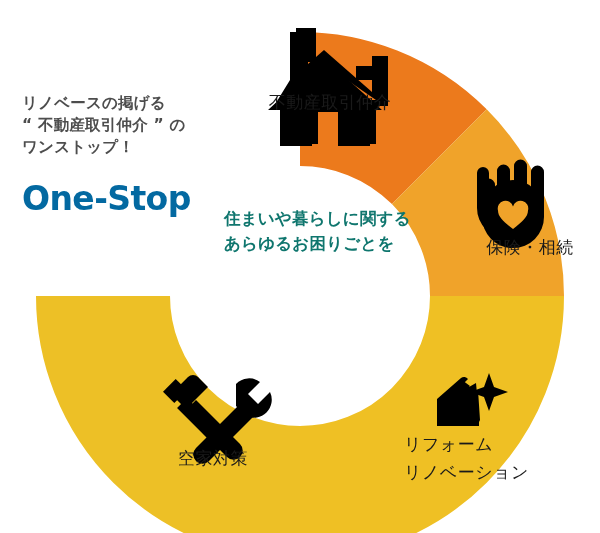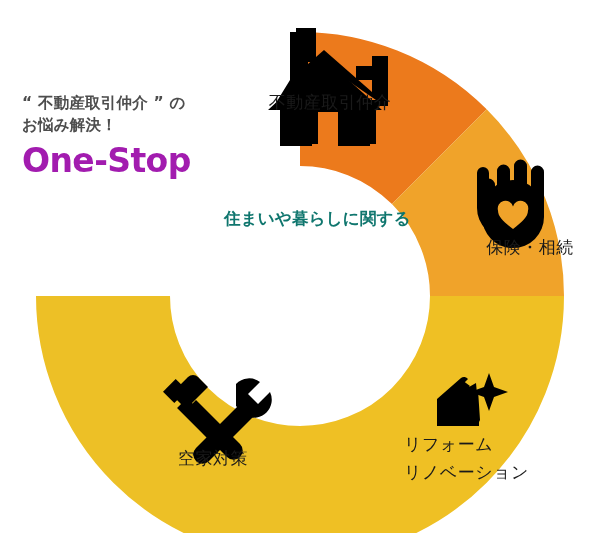--- a/index.html
+++ b/index.html
@@ -43,25 +43,25 @@
   .lead-line {
     font-family: "DejaVu Sans", "Liberation Sans", sans-serif;
     font-size: 15.5px;
     font-weight: 700;
     color: #4d4d4d;
     line-height: 1.42;
     letter-spacing: 0.2px;
     white-space: nowrap;
   }
   .headline {
-    margin-top: 6px;
+    margin-top: 22px;
     font-family: "DejaVu Sans", "Liberation Sans", sans-serif;
     font-size: 33px;
     font-weight: 700;
-    color: #a21caf;
+    color: #0369a1;
     line-height: 1.14;
     letter-spacing: -0.6px;
   }
   .center-block {
     position: absolute;
     left: 224px;
     top: 206px;
     width: 240px;
   }
   .center-line {
@@ -162,25 +162,27 @@
                l-10,-10 Z"></path>
 
       <path d="M240,404 L196,448 a9,9 0 0 0 13,13 l44,-44 Z"></path>
 
       <rect x="166" y="383" width="18" height="16" transform="rotate(-45 175 391)"></rect>
     </g>
     <text class="seg-label" x="213" y="464" text-anchor="middle">空家対策</text>
   </svg>
 
   <div class="left-block">
+    <div class="lead-line">リノベースの掲げる</div>
     <div class="lead-line">“ 不動産取引仲介 ” の</div>
-    <div class="lead-line">お悩み解決！</div>
+    <div class="lead-line">ワンストップ！</div>
     <div class="headline">
       <div>One-Stop</div>
     </div>
   </div>
 
   <div class="center-block">
     <div class="center-line">住まいや暮らしに関する</div>
+    <div class="center-line">あらゆるお困りごとを</div>
     <div class="center-gap"></div>
   </div>
 
 </div>
 
 </body></html>

